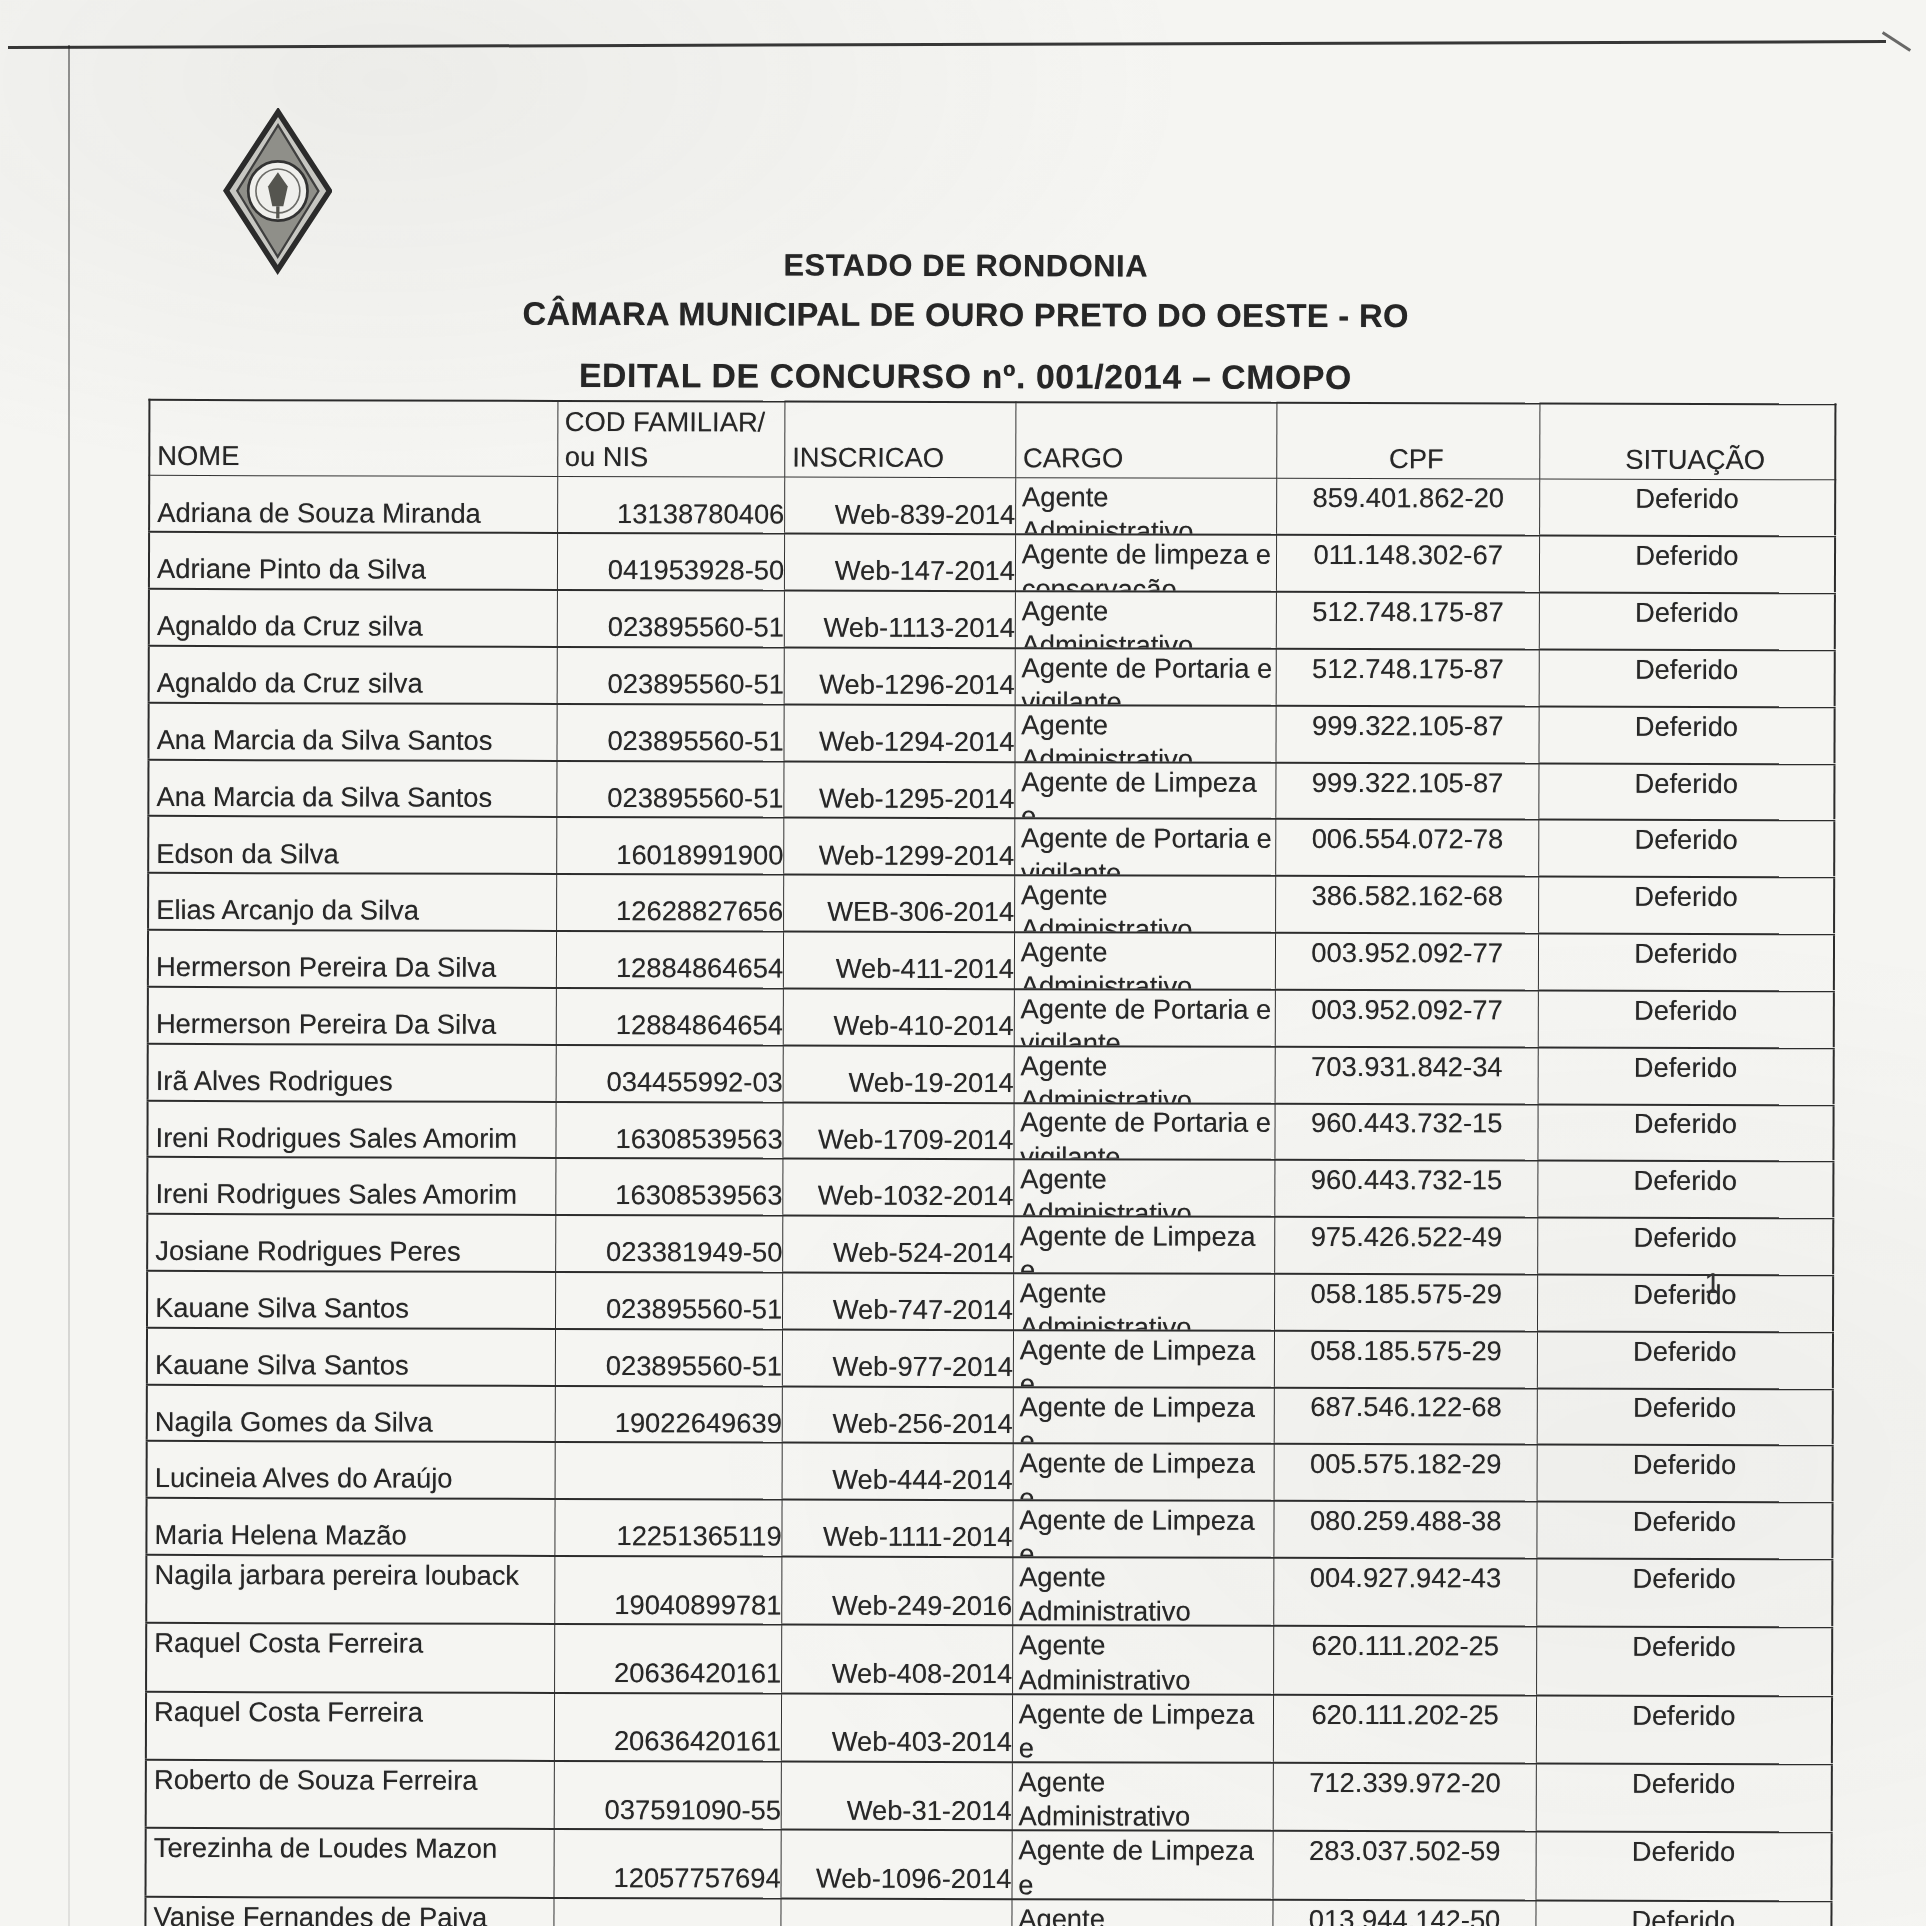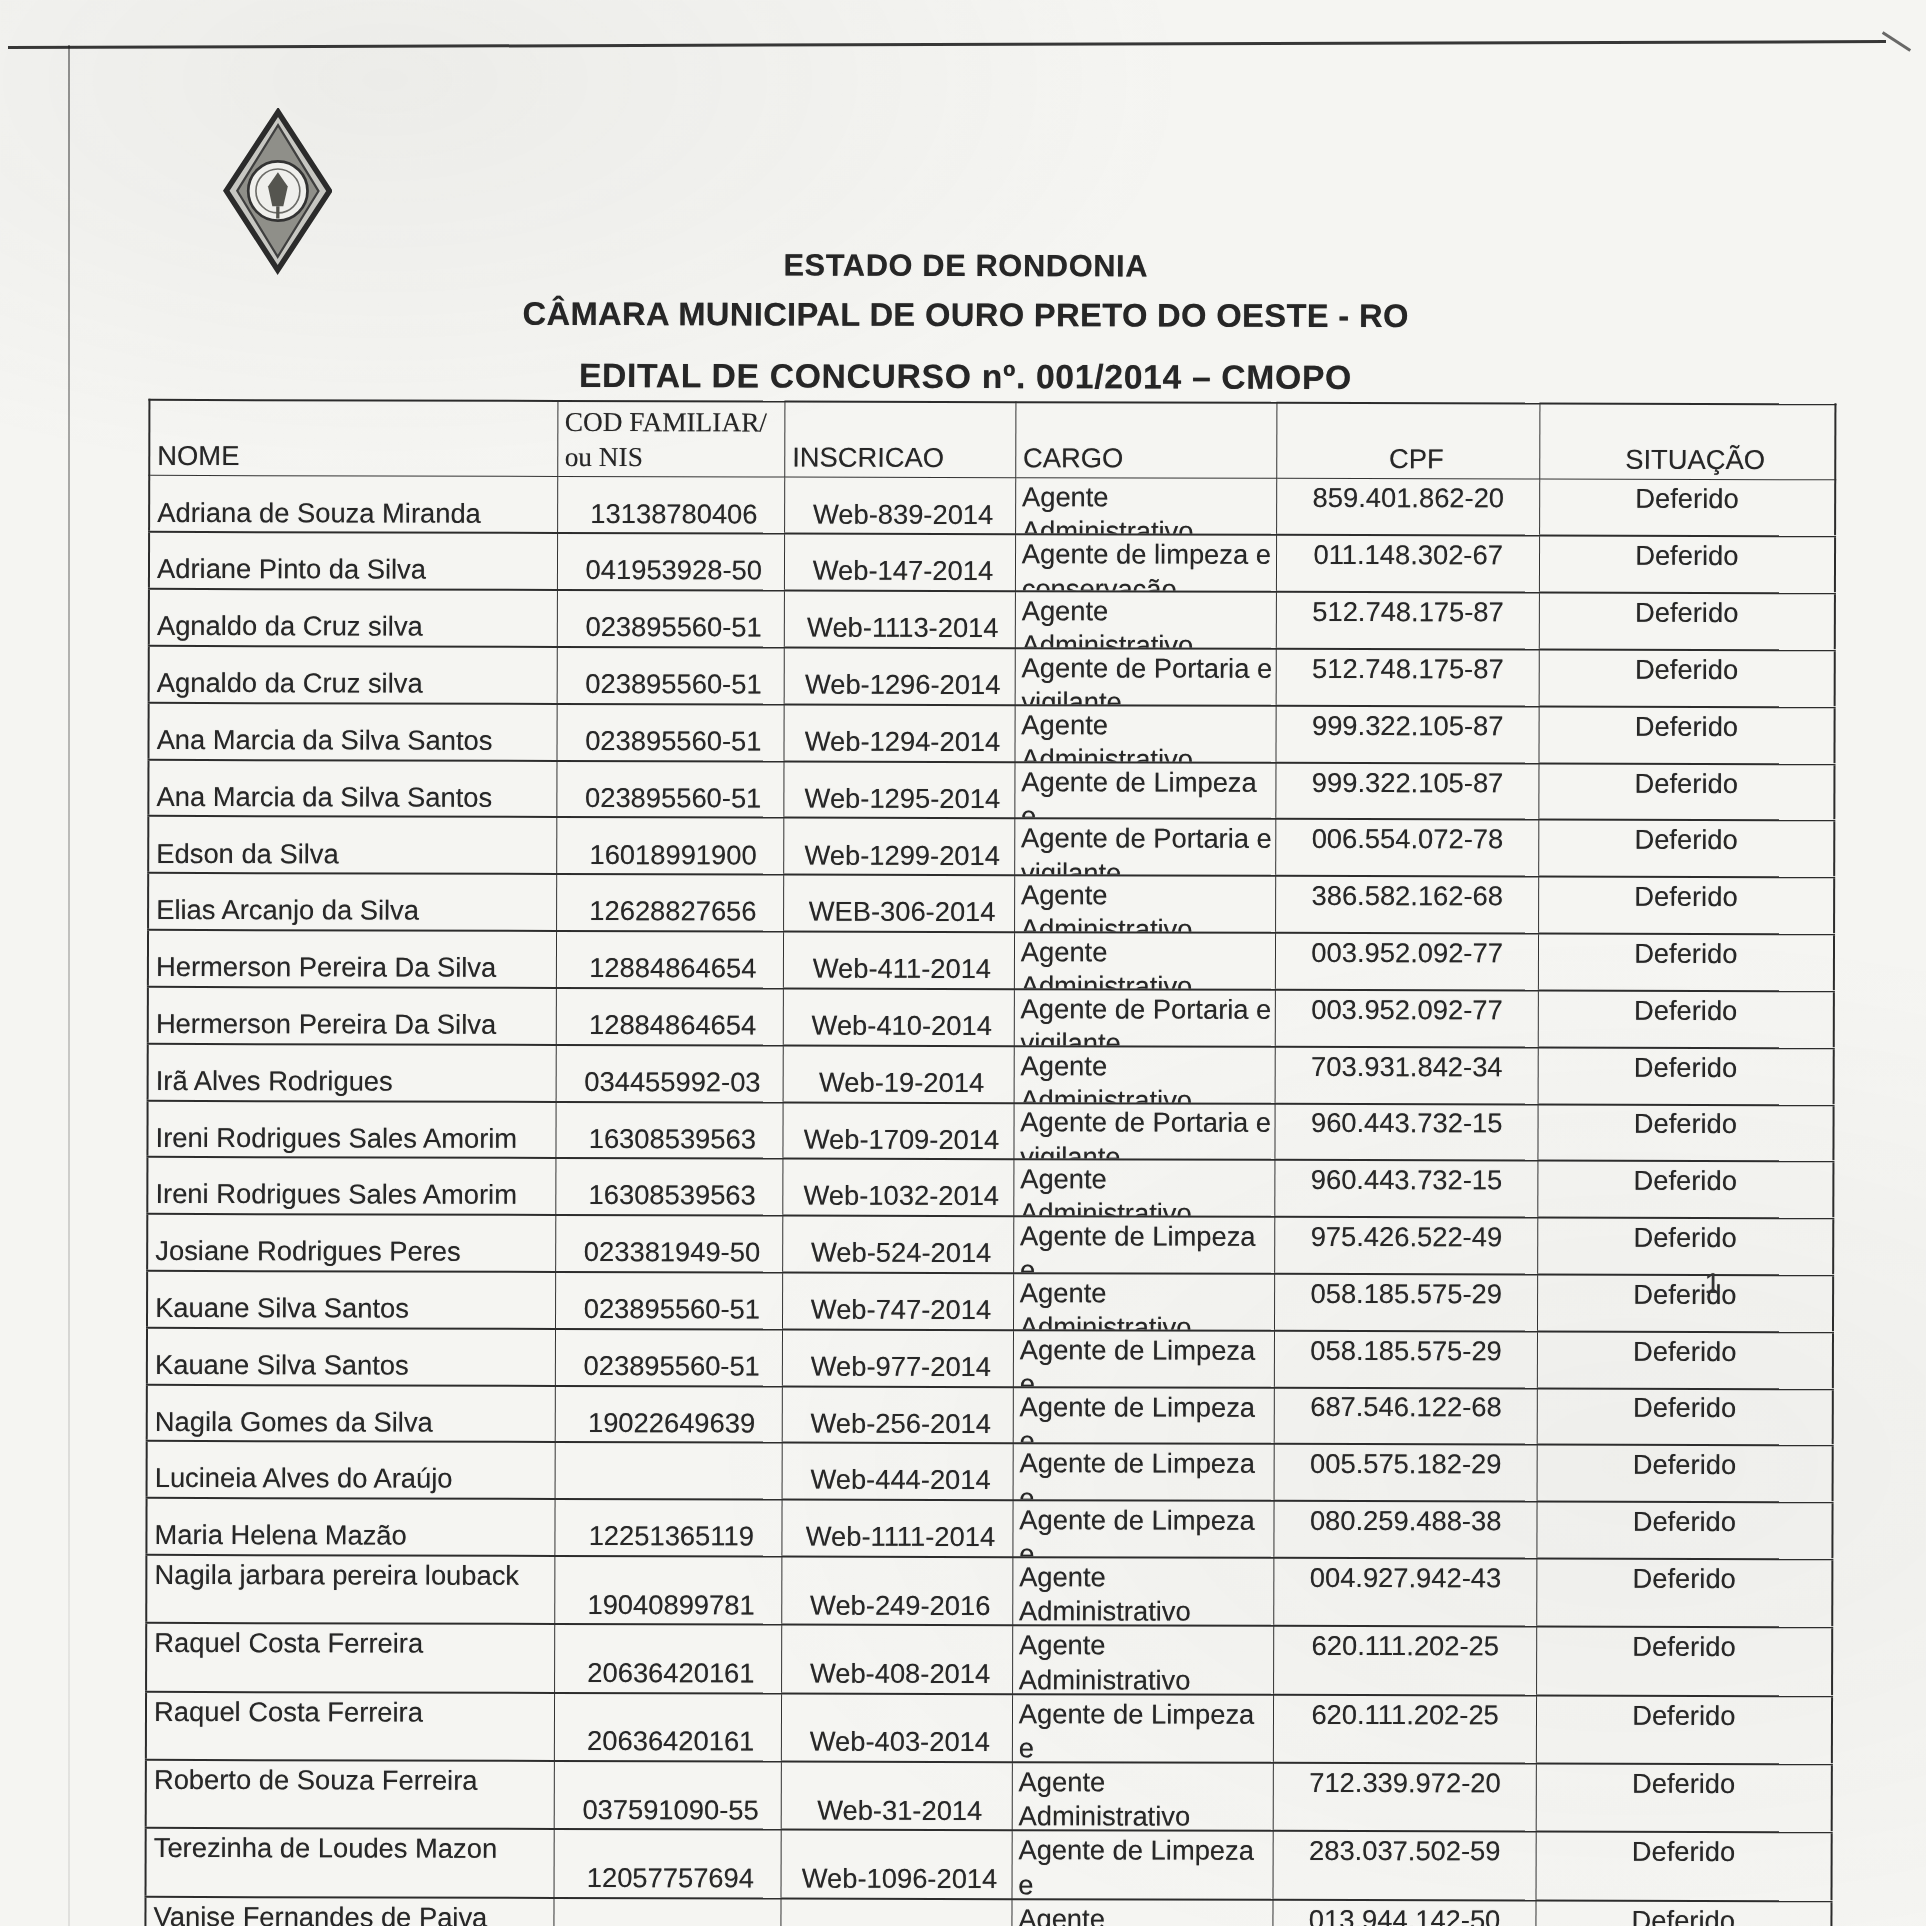--- a/index.html
+++ b/index.html
@@ -62,26 +62,26 @@
     font-size:1.42vw; line-height:1.25; color:#272727;
   }
   table.doc th, table.doc td{ border:0.1vw solid #333; overflow:hidden; }
   table.doc{ border:0.14vw solid #2c2c2c; }
   thead tr{ height:3.95vw; }
   thead th{
     font-weight:normal; text-align:left; vertical-align:bottom;
     padding:0 0 0.12vw 0.35vw; border-bottom:0.3vw double #232323;
   }
   thead th.c-cpf, thead th.c-sit{ text-align:center; padding-left:16px;margin-left:48px; }
-  thead th .l1, thead th .l2{ display:block;font-family:Liberation Serif, serif; }
+  thead th .l1, thead th .l2{ display:block; }
   tbody tr{ height:2.95vw; border-bottom:0.13vw solid #2d2d2d; }
   tbody tr.tall{ height:3.55vw; }
   td.nome{ vertical-align:bottom; text-align:left; padding:0 0 0.08vw 0.35vw; }
   tr.tall td.nome{ vertical-align:top; padding-top:0.1vw; }
-  td.cod, td.insc{ vertical-align:bottom; text-align:center; padding:0 0 0.08vw 0.3vw; }
+  td.cod, td.insc{ vertical-align:bottom; text-align:right; padding:0 0 0.08vw 0.3vw; }
   td.cargo{ padding:0; }
   .cargo-wrap{
     display:flex; flex-direction:column; justify-content:space-between;
     height:2.8vw; padding:0.08vw 0 0.08vw 0.3vw; box-sizing:border-box;
   }
   tr.tall .cargo-wrap{ height:3.4vw; }
   td.cpf, td.sit{ vertical-align:top; text-align:center; padding-top:0.1vw; }
 
   .pagenum{ position:absolute; left:88.5%; top:47.55%; font-size:1.5vw; color:#333; }
 </style>

